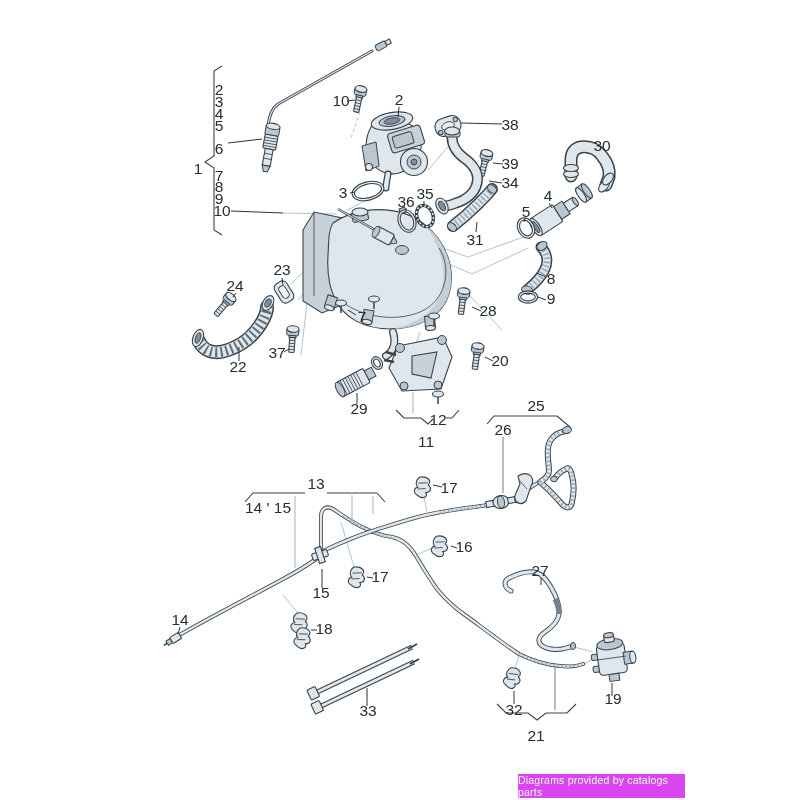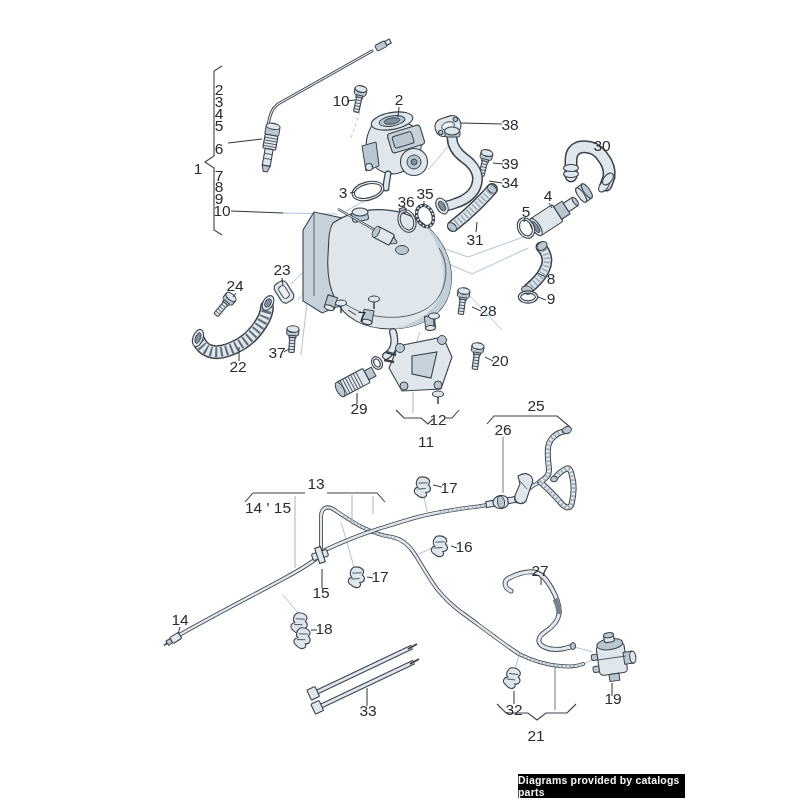--- a/index.html
+++ b/index.html
@@ -19,22 +19,22 @@
   
   .lead  {stroke:#2e353b;stroke-width:1;fill:none;}
   .blead {stroke:#a9c6dc;stroke-width:1;fill:none;}
   .glead {stroke:#9fb4c4;stroke-width:1;fill:none;}
   .mlead {stroke:#6b7a85;stroke-width:1;fill:none;}
   .brk   {stroke:#39434c;stroke-width:1.1;fill:none;}
   .oring-o{fill:none;stroke:#39434c;stroke-width:3.4;}
   .oring-i{fill:none;stroke:#edf1f4;stroke-width:1.2;}
   .detail{stroke:#39434c;stroke-width:0.8;fill:none;}
   text.lbl{font-family:"Liberation Sans",sans-serif;font-size:15.5px;fill:#262c31;}
-  #footer-credit{position:absolute;left:518px;top:774px;width:167px;height:24px;background:#000000;
-    color:#f5f5f5;font-size:10.5px;display:flex;align-items:center;justify-content:center;letter-spacing:.2px;font-weight:bold;}
+  #footer-credit{position:absolute;left:518px;top:774px;width:167px;height:24px;background:#d946ef;
+    color:#f5f5f5;font-size:10.5px;display:flex;align-items:center;justify-content:center;letter-spacing:.2px;}
 </style>
 </head>
 <body>
 
 <div id="stage">
 <svg width="800" height="800" viewBox="0 0 800 800">
 
   <defs>
     <g id="bolt">
       <path class="part-mid" d="M-6,0 a6,3.2 0 0 0 12,0 l0,4.5 a6,3.2 0 0 1 -12,0 Z"></path>

